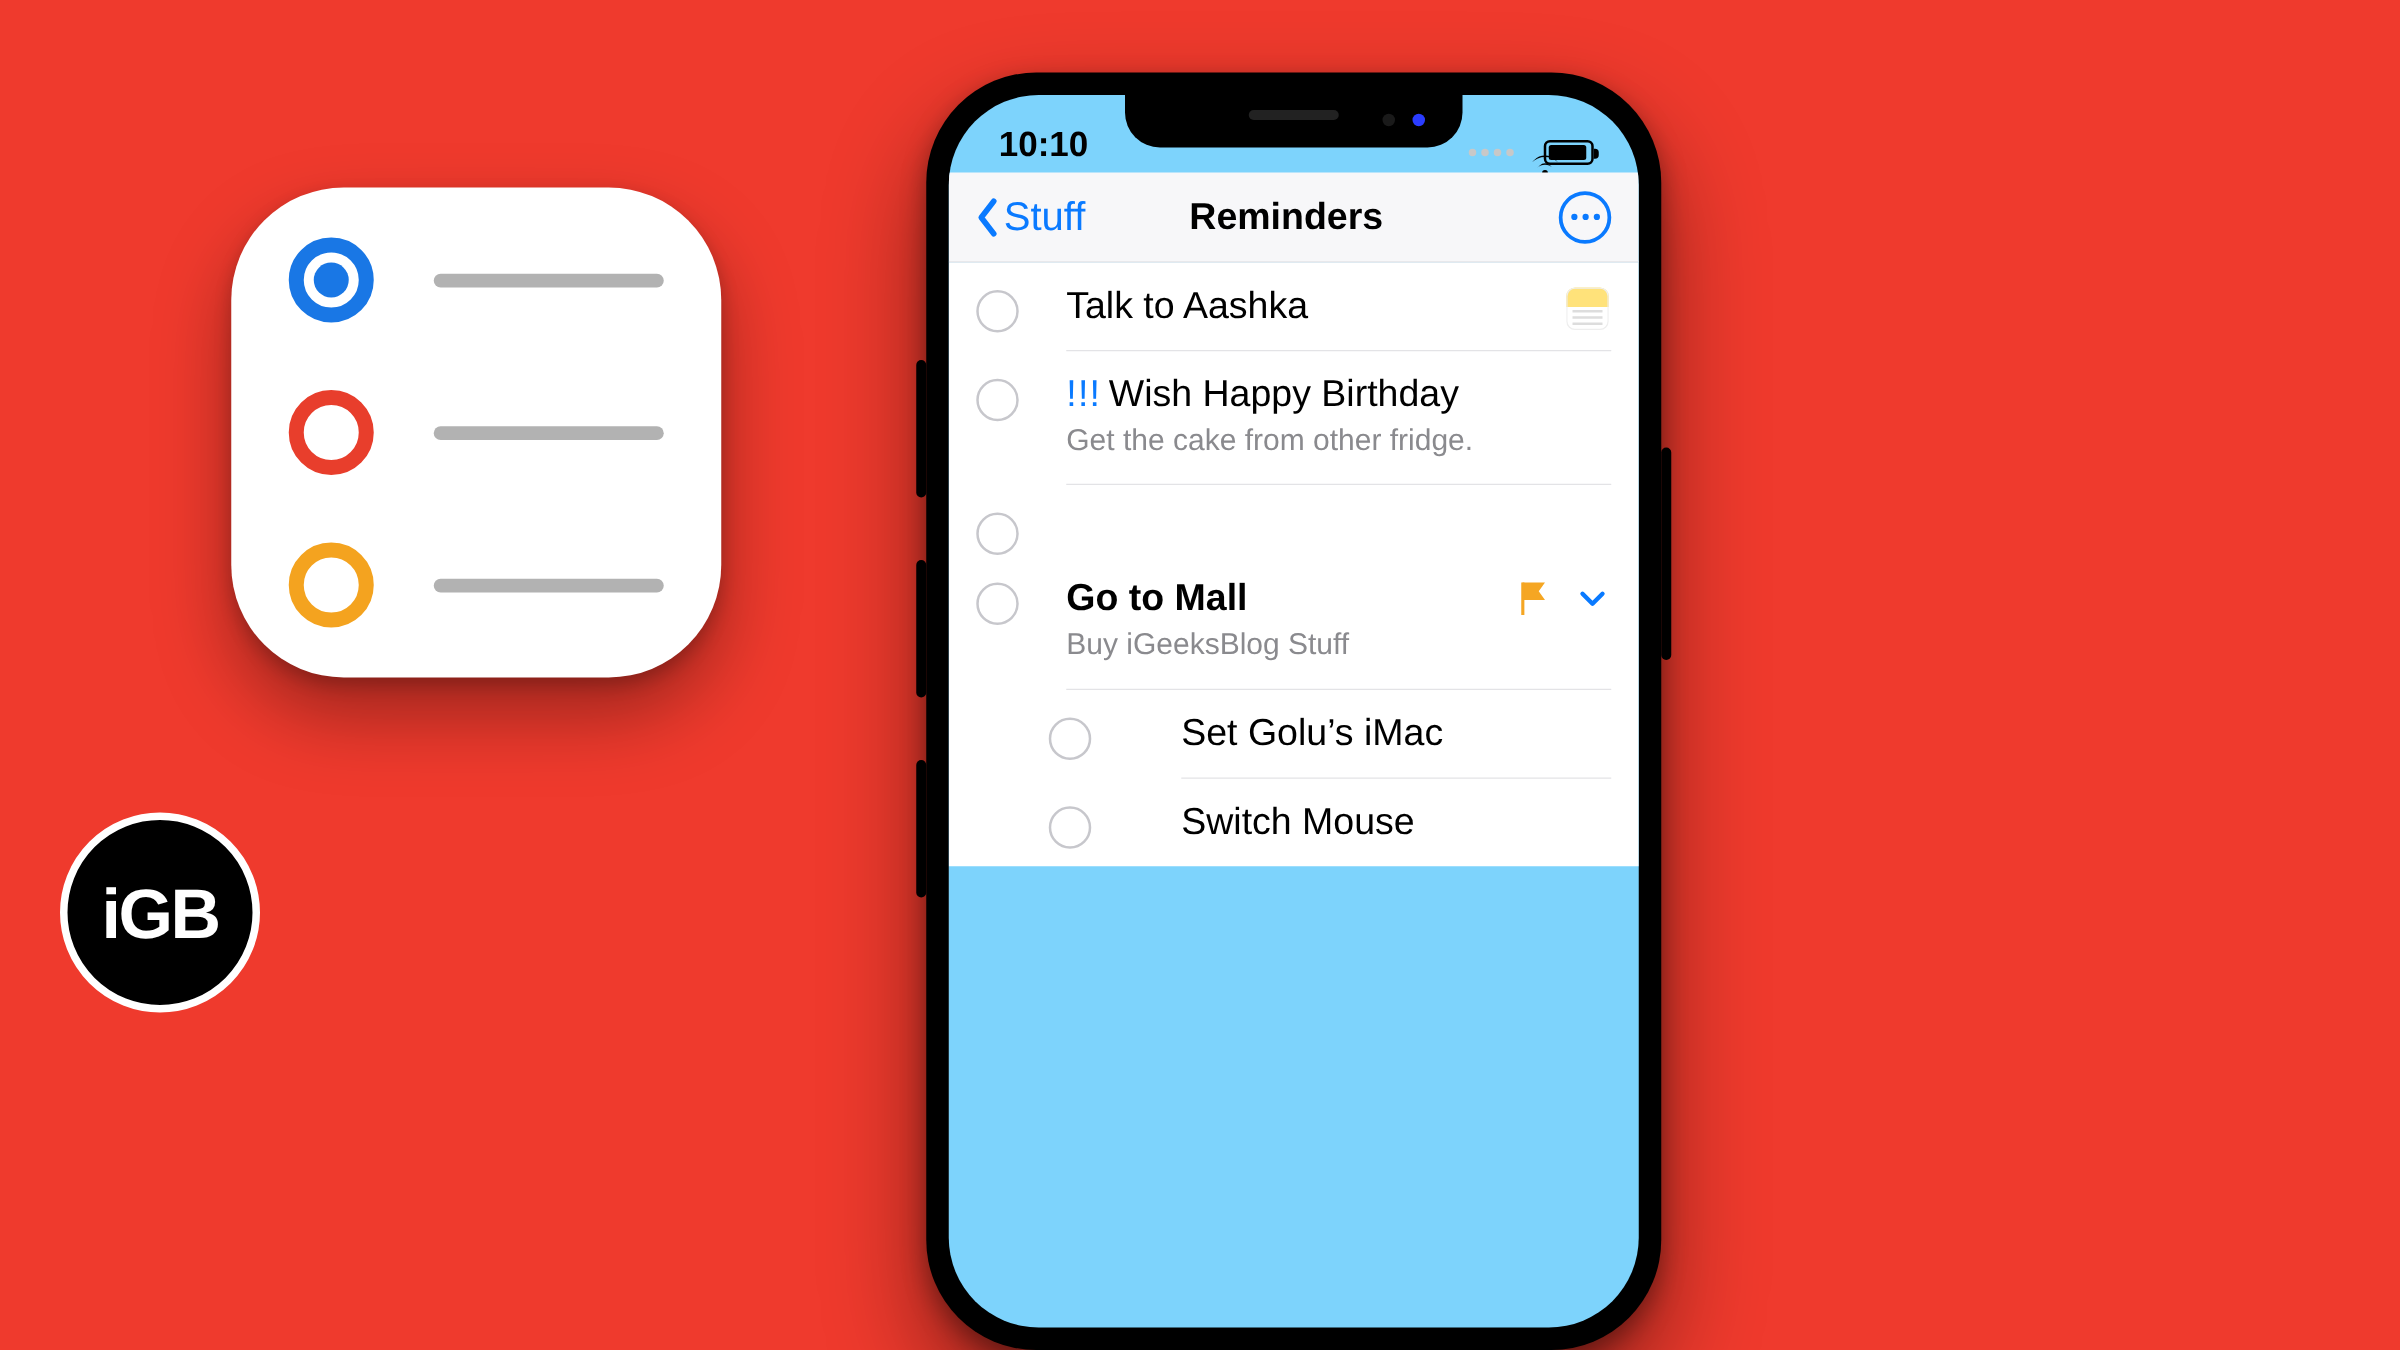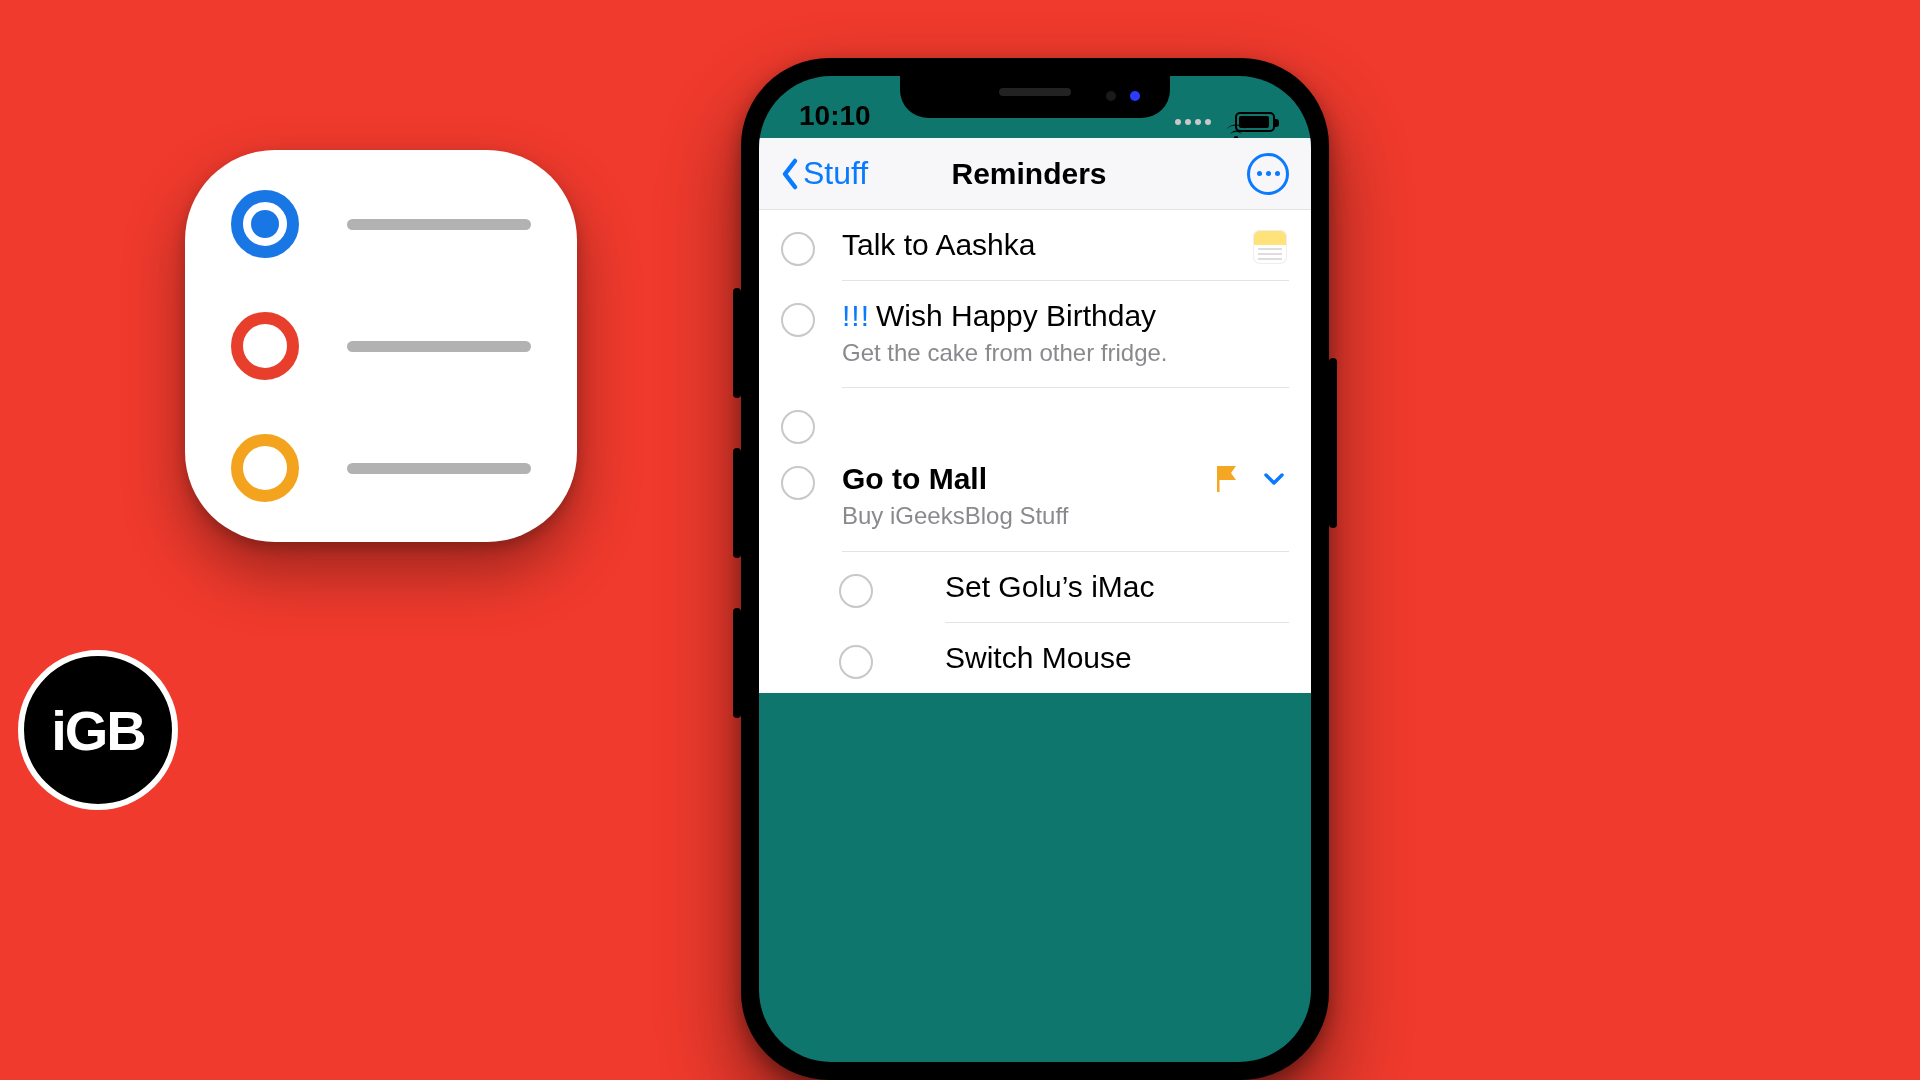--- a/index.html
+++ b/index.html
@@ -48,21 +48,21 @@
   .app-icon-line {
     flex: 1 1 auto;
     height: 11px;
     border-radius: 6px;
     background: #b2b2b2;
   }
 
   
   .igb-badge {
     position: absolute;
-    left: 18px;
+    left: 48px;
     top: 650px;
     width: 160px;
     height: 160px;
     border-radius: 50%;
     background: #000;
     border: 6px solid #fff;
     display: flex;
     align-items: center;
     justify-content: center;
   }
@@ -81,21 +81,21 @@
     top: 58px;
     width: 588px;
     height: 1022px;
     background: #000;
     border-radius: 88px;
     padding: 18px;
     box-shadow: 0 40px 80px rgba(0,0,0,.45), 0 8px 20px rgba(0,0,0,.35);
   }
   .phone-inner {
     width: 100%; height:100%;
-    background:#0f766e;
+    background:#7dd3fc;
     border-radius: 72px;
     position: relative;
     overflow: hidden;
   }
   
   .phone::before, .phone::after{
     content:""; position:absolute; background:#000; border-radius:6px;
   }
   .phone::before{ left:-8px; top:230px; width:8px; height:110px; box-shadow: 0 160px 0 #000, 0 320px 0 #000;}
   .phone::after { right:-8px; top:300px; width:8px; height:170px; }
@@ -169,21 +169,21 @@
     position:relative;
   }
   .item .radio{
     flex:none;
     width:34px;height:34px;border-radius:50%;
     border:2.5px solid #c7c7cc;
     margin-top:4px;
   }
   .item .body{
     flex:1 1 auto;
-    margin-left:27px;
+    margin-left:38px;
     padding-bottom:18px;
     border-bottom:1px solid #e3e3e6;
     min-height:48px;
     display:flex; flex-direction:column; gap:4px;
   }
   .item.noborder .body{border-bottom:none;}
   .item .row{
     display:flex;align-items:center;gap:6px;
   }
   .priority{ color:#0a7aff; font-size:30px; font-weight:400; letter-spacing:1px;}

